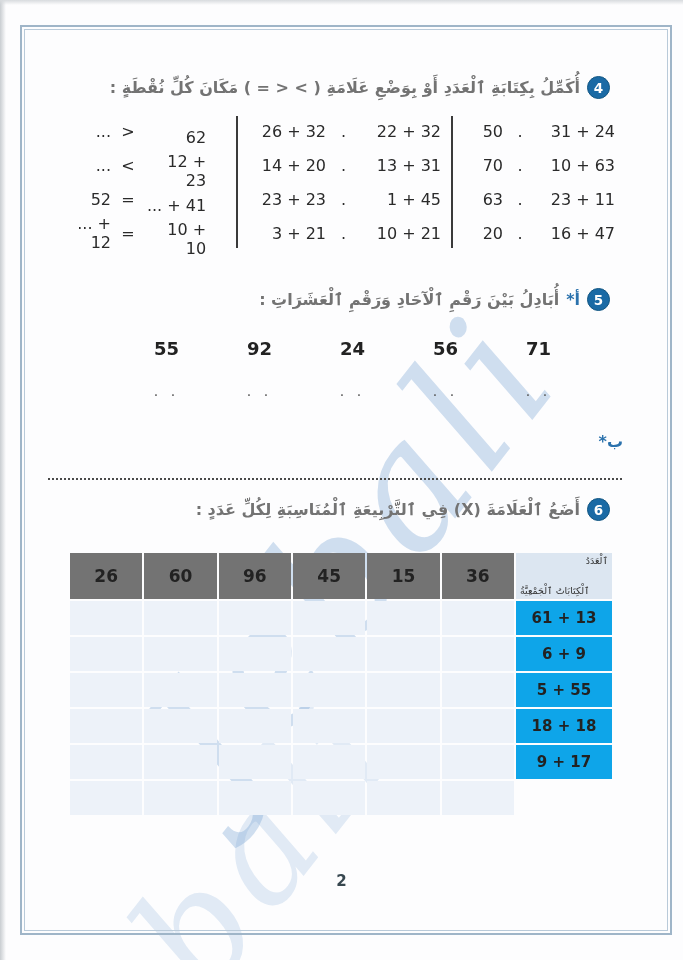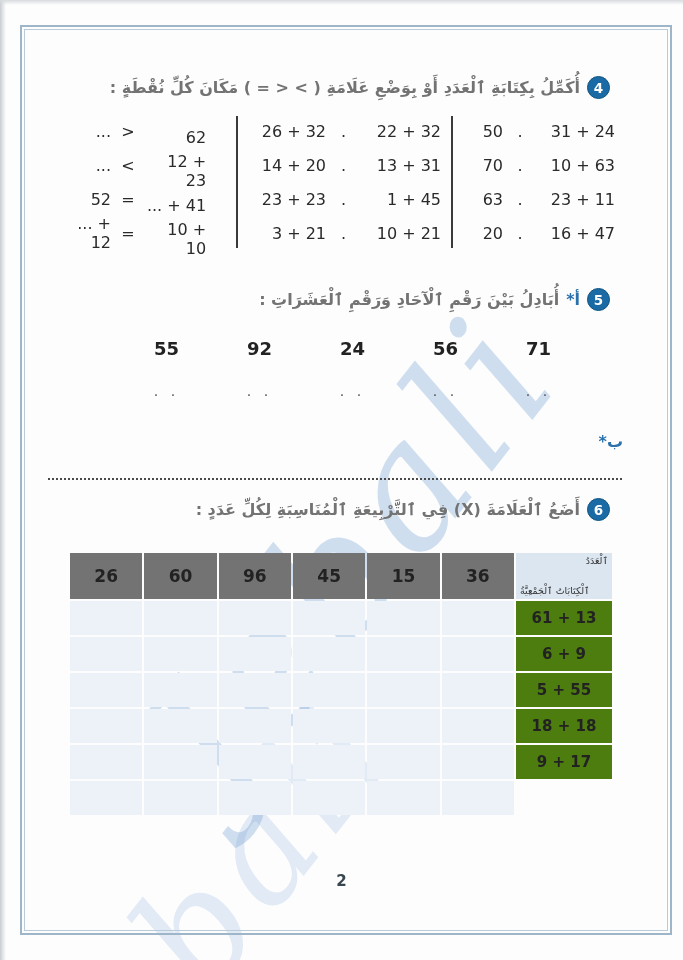--- a/index.html
+++ b/index.html
@@ -76,21 +76,21 @@
   .ex6-table { position:absolute; left:70px; top:553px; width:542px;
     display:grid; grid-template-columns:repeat(6,1fr) 96px;
     grid-auto-rows:34px; grid-template-rows:46px; gap:2px; }
   .tcell { background:#edf2f9; }
   .thead { background:#737373; display:flex; align-items:center; justify-content:center;
     font-size:17px; font-weight:600; color:#222; }
   .tcorner { background:#dce6f1; padding:2px 4px; font-size:9.5px; color:#333;
     display:flex; flex-direction:column; justify-content:space-between; direction:rtl; }
   .tcorner .corner-top { text-align:right; }
   .tcorner .corner-bottom { text-align:left; direction:rtl; line-height:1.15; }
-  .tlabel { background:#4d7c0f; display:flex; align-items:center; justify-content:center;
+  .tlabel { background:#0ea5e9; display:flex; align-items:center; justify-content:center;
     font-size:15px; font-weight:600; color:#222; direction:ltr; }
 
   .page-number { position:absolute; left:0; top:872px; width:100%;
     text-align:center; font-size:15px; font-weight:600; color:#37474f; }
 </style>
 </head>
 <body>
 
 <div class="page">
   <div class="scan-edge-left"></div>

